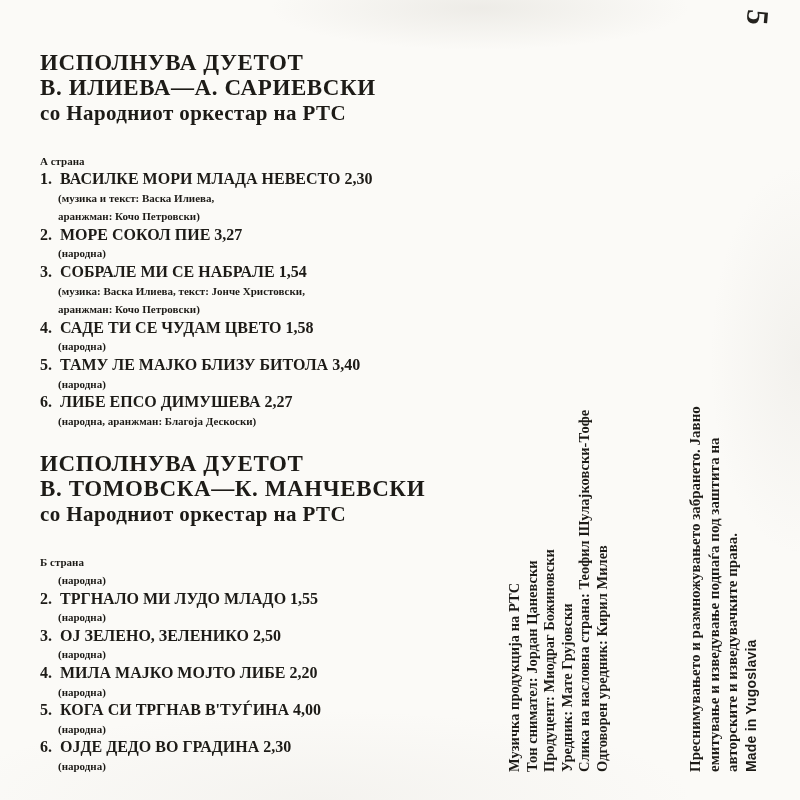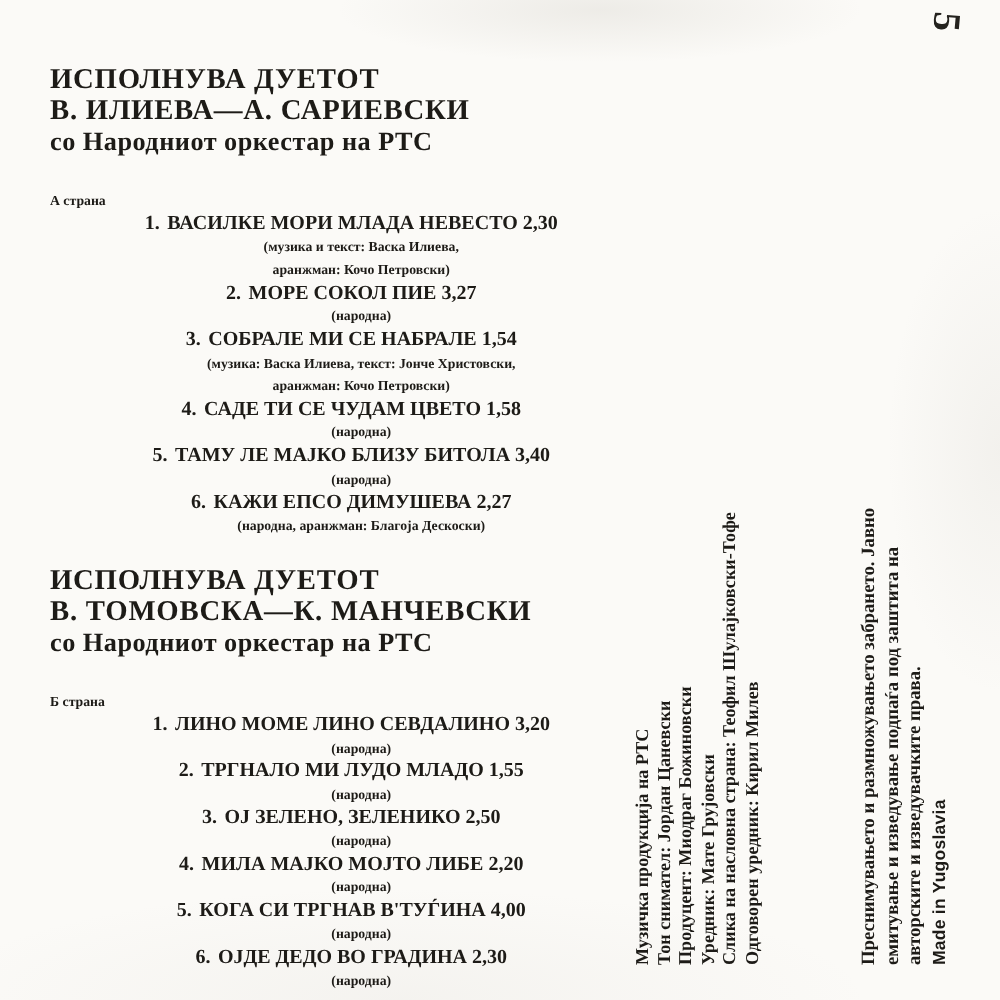--- a/index.html
+++ b/index.html
@@ -25,21 +25,21 @@
   
   .song-block { position: absolute; left: 40px; width: 480px; margin-top: 30px; }
   #block-a { top: 20px; }
   #block-b { top: 421px; }
 
   .heading-line { font-size: 23px; line-height: 25px; letter-spacing: 0.6px; white-space: nowrap; }
   .heading-sub  { font-size: 21px; line-height: 26px; letter-spacing: 0.4px; white-space: nowrap; }
 
   .side-label { margin-top: 26px; font-size: 11px; line-height: 18px; }
 
-  .tracklist { margin-top: 0; text-align: center; }
+  .tracklist { margin-top: 0; }
   .track-line { font-size: 16px; line-height: 18.6px; white-space: nowrap; }
   .track-num { display: inline-block; min-width: 16px; }
   .track-note { font-size: 11px; line-height: 18.6px; margin-left: 18px; white-space: nowrap; }
 
   
   .vertical-block {
     position: absolute;
     transform: rotate(-90deg);
     transform-origin: 0 0;
     white-space: nowrap;
@@ -100,34 +100,33 @@
       <div class="track-line"><span class="track-num">3.</span> <span>СОБРАЛЕ МИ СЕ НАБРАЛЕ</span> <span>1,54</span></div>
       <div class="track-note">(музика: Васка Илиева, текст: Јонче Христовски,</div>
       <div class="track-note">аранжман: Кочо Петровски)</div>
 
       <div class="track-line"><span class="track-num">4.</span> <span>САДЕ ТИ СЕ ЧУДАМ ЦВЕТО</span> <span>1,58</span></div>
       <div class="track-note">(народна)</div>
 
       <div class="track-line"><span class="track-num">5.</span> <span>ТАМУ ЛЕ МАЈКО БЛИЗУ БИТОЛА</span> <span>3,40</span></div>
       <div class="track-note">(народна)</div>
 
-      <div class="track-line"><span class="track-num">6.</span> <span>КАЖИ ЕПСО ДИМУШЕВА</span> <span>2,27</span></div>
+      <div class="track-line"><span class="track-num">6.</span> <span>ЛИБЕ ЕПСО ДИМУШЕВА</span> <span>2,27</span></div>
       <div class="track-note">(народна, аранжман: Благоја Дескоски)</div>
     </div>
   </div>
 
   <div class="song-block" id="block-b">
     <div class="heading-line">ИСПОЛНУВА ДУЕТОТ</div>
     <div class="heading-line">В. ТОМОВСКА—К. МАНЧЕВСКИ</div>
     <div class="heading-sub">со Народниот оркестар на РТС</div>
 
     <div class="side-label">Б страна</div>
 
     <div class="tracklist">
-      <div class="track-line"><span class="track-num">1.</span> <span>ЛИНО МОМЕ ЛИНО  СЕВДАЛИНО</span> <span>3,20</span></div>
       <div class="track-note">(народна)</div>
 
       <div class="track-line"><span class="track-num">2.</span> <span>ТРГНАЛО МИ ЛУДО МЛАДО</span> <span>1,55</span></div>
       <div class="track-note">(народна)</div>
 
       <div class="track-line"><span class="track-num">3.</span> <span>ОЈ ЗЕЛЕНО, ЗЕЛЕНИКО</span> <span>2,50</span></div>
       <div class="track-note">(народна)</div>
 
       <div class="track-line"><span class="track-num">4.</span> <span>МИЛА МАЈКО МОЈТО ЛИБЕ</span> <span>2,20</span></div>
       <div class="track-note">(народна)</div>

